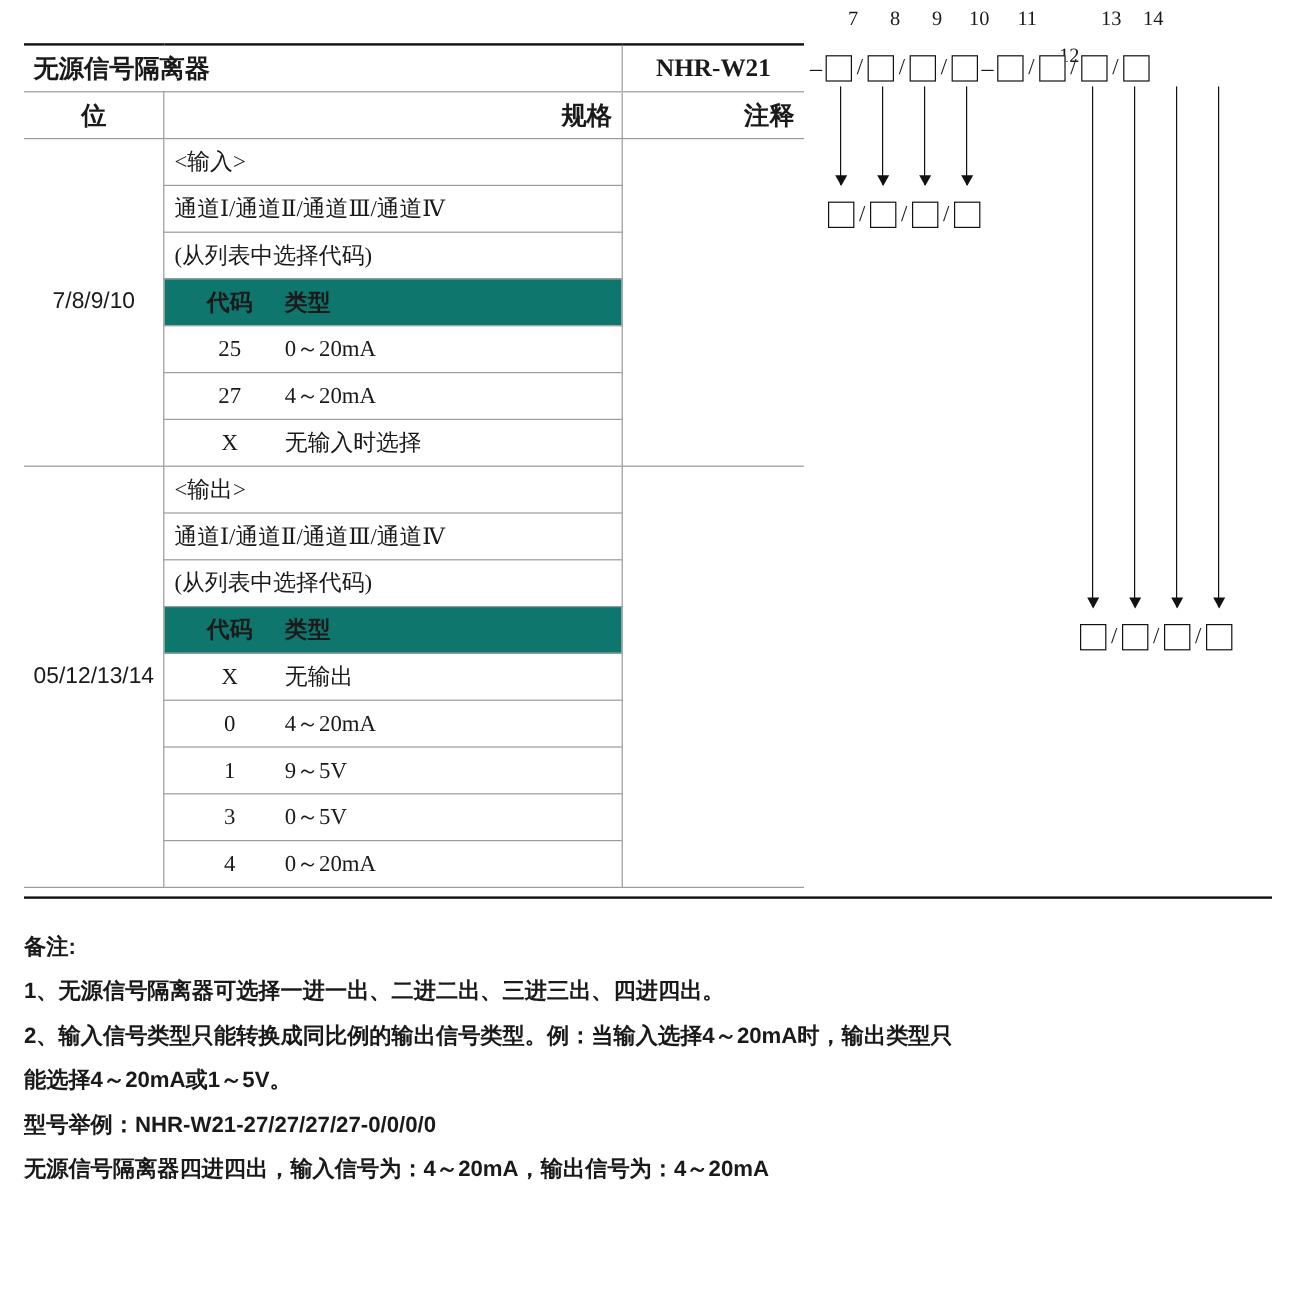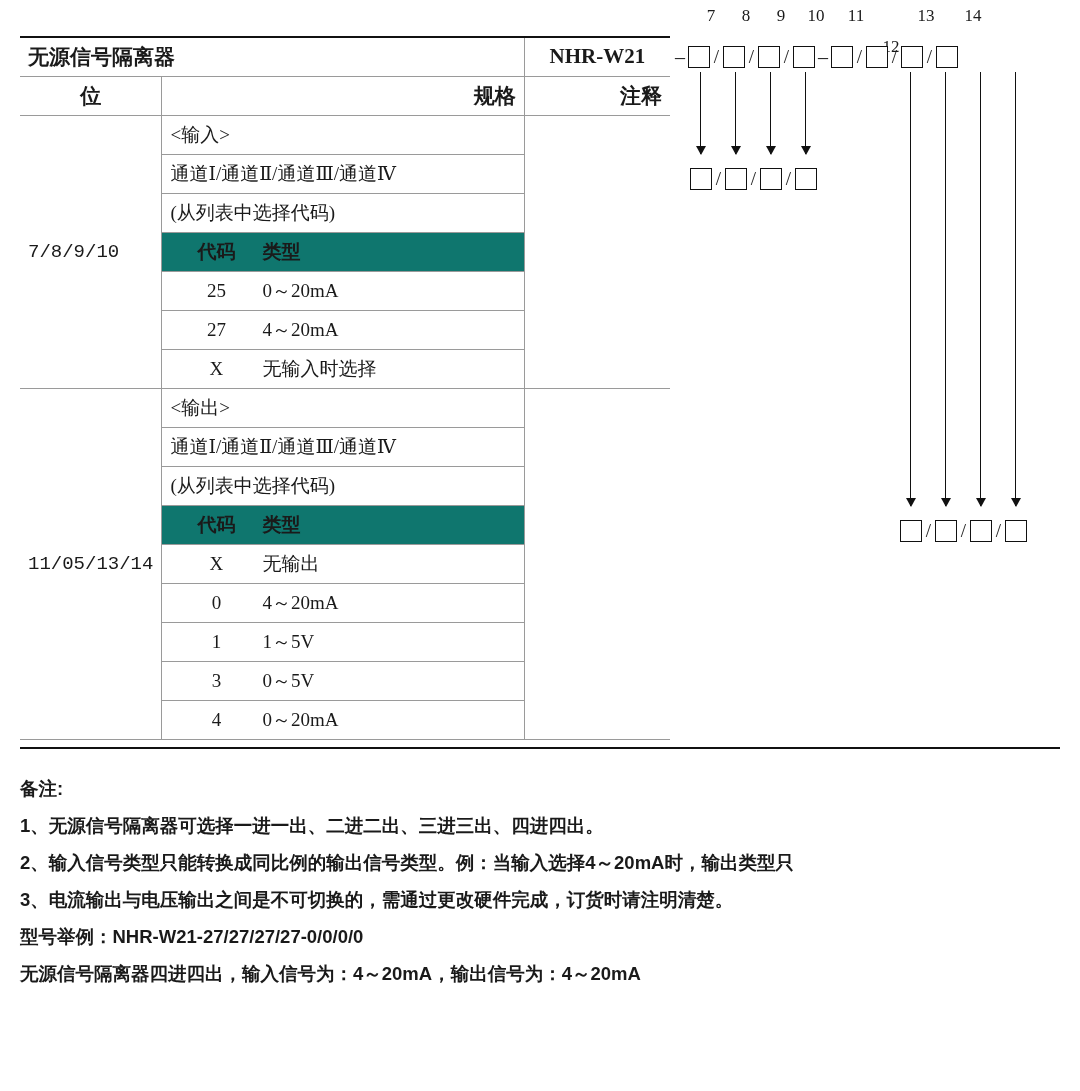--- a/index.html
+++ b/index.html
@@ -131,24 +131,25 @@
   .hdr {
     text-align: right;
     font-weight: bold;
     font-size: 21px;
     font-family: "Liberation Sans", sans-serif;
   }
   .col-pos { width: 106px; text-align: center; }
   .col-spec { width: 390px; }
   .col-note { width: 154px; }
   .pos-cell {
+    text-align: center;
     font-size: 19px;
     vertical-align: top;
     padding-top: 9px;
-    font-family: Liberation Mono, monospace;
+    font-family: Liberation Sans, sans-serif;
   }
   .grayrow td {
     background: #0f766e;
     font-weight: bold;
     font-family: "Liberation Sans", sans-serif;
     font-size: 19px;
   }
   .code-col {
     display: inline-block;
     width: 92px;
@@ -188,21 +189,21 @@
 
   <div class="diagram">
     <div class="dig-labels">
       <span class="dig-label" style="left:22px;">7</span>
       <span class="dig-label" style="left:57px;">8</span>
       <span class="dig-label" style="left:92px;">9</span>
       <span class="dig-label" style="left:127px;">10</span>
       <span class="dig-label" style="left:167px;">11</span>
       <span class="dig-label" style="left:202px;margin-top:31px;">12</span>
       <span class="dig-label" style="left:237px;">13</span>
-      <span class="dig-label" style="left:284px;">14</span>
+      <span class="dig-label" style="left:272px;">14</span>
     </div>
 
     <div class="codeline">
       <span class="dash">–</span>
       <span class="box"></span>
       <span class="slash">/</span>
       <span class="box"></span>
       <span class="slash">/</span>
       <span class="box"></span>
       <span class="slash">/</span>
@@ -286,21 +287,21 @@
           <span class="code-col">27</span><span class="type-col">4～20mA</span>
         </td>
       </tr>
       <tr>
         <td>
           <span class="code-col">X</span><span class="type-col">无输入时选择</span>
         </td>
       </tr>
 
       <tr class="sec-top">
-        <td class="pos-cell nb-l" rowspan="9">11/05/13/14</td>
+        <td class="pos-cell nb-l" rowspan="9">05/12/13/14</td>
         <td>&lt;输出&gt;</td>
         <td class="nb-r" rowspan="9"></td>
       </tr>
       <tr>
         <td>通道Ⅰ/通道Ⅱ/通道Ⅲ/通道Ⅳ</td>
       </tr>
       <tr>
         <td>(从列表中选择代码)</td>
       </tr>
       <tr class="grayrow">
@@ -313,21 +314,21 @@
           <span class="code-col">X</span><span class="type-col">无输出</span>
         </td>
       </tr>
       <tr>
         <td>
           <span class="code-col">0</span><span class="type-col">4～20mA</span>
         </td>
       </tr>
       <tr>
         <td>
-          <span class="code-col">1</span><span class="type-col">1～5V</span>
+          <span class="code-col">1</span><span class="type-col">9～5V</span>
         </td>
       </tr>
       <tr>
         <td>
           <span class="code-col">3</span><span class="type-col">0～5V</span>
         </td>
       </tr>
       <tr>
         <td>
           <span class="code-col">4</span><span class="type-col">0～20mA</span>
@@ -335,18 +336,18 @@
       </tr>
     </tbody>
   </table>
 
   <div class="bottomline"></div>
 
   <div class="notes">
     <p>备注:</p>
     <p>1、无源信号隔离器可选择一进一出、二进二出、三进三出、四进四出。</p>
     <p>2、输入信号类型只能转换成同比例的输出信号类型。例：当输入选择4～20mA时，输出类型只</p>
-    <p>3、电流输出与电压输出之间是不可切换的，需通过更改硬件完成，订货时请注明清楚。</p>
+    <p>能选择4～20mA或1～5V。</p>
     <p>型号举例：NHR-W21-27/27/27/27-0/0/0/0</p>
     <p>无源信号隔离器四进四出，输入信号为：4～20mA，输出信号为：4～20mA</p>
   </div>
 
 </div>
 
 </body></html>

